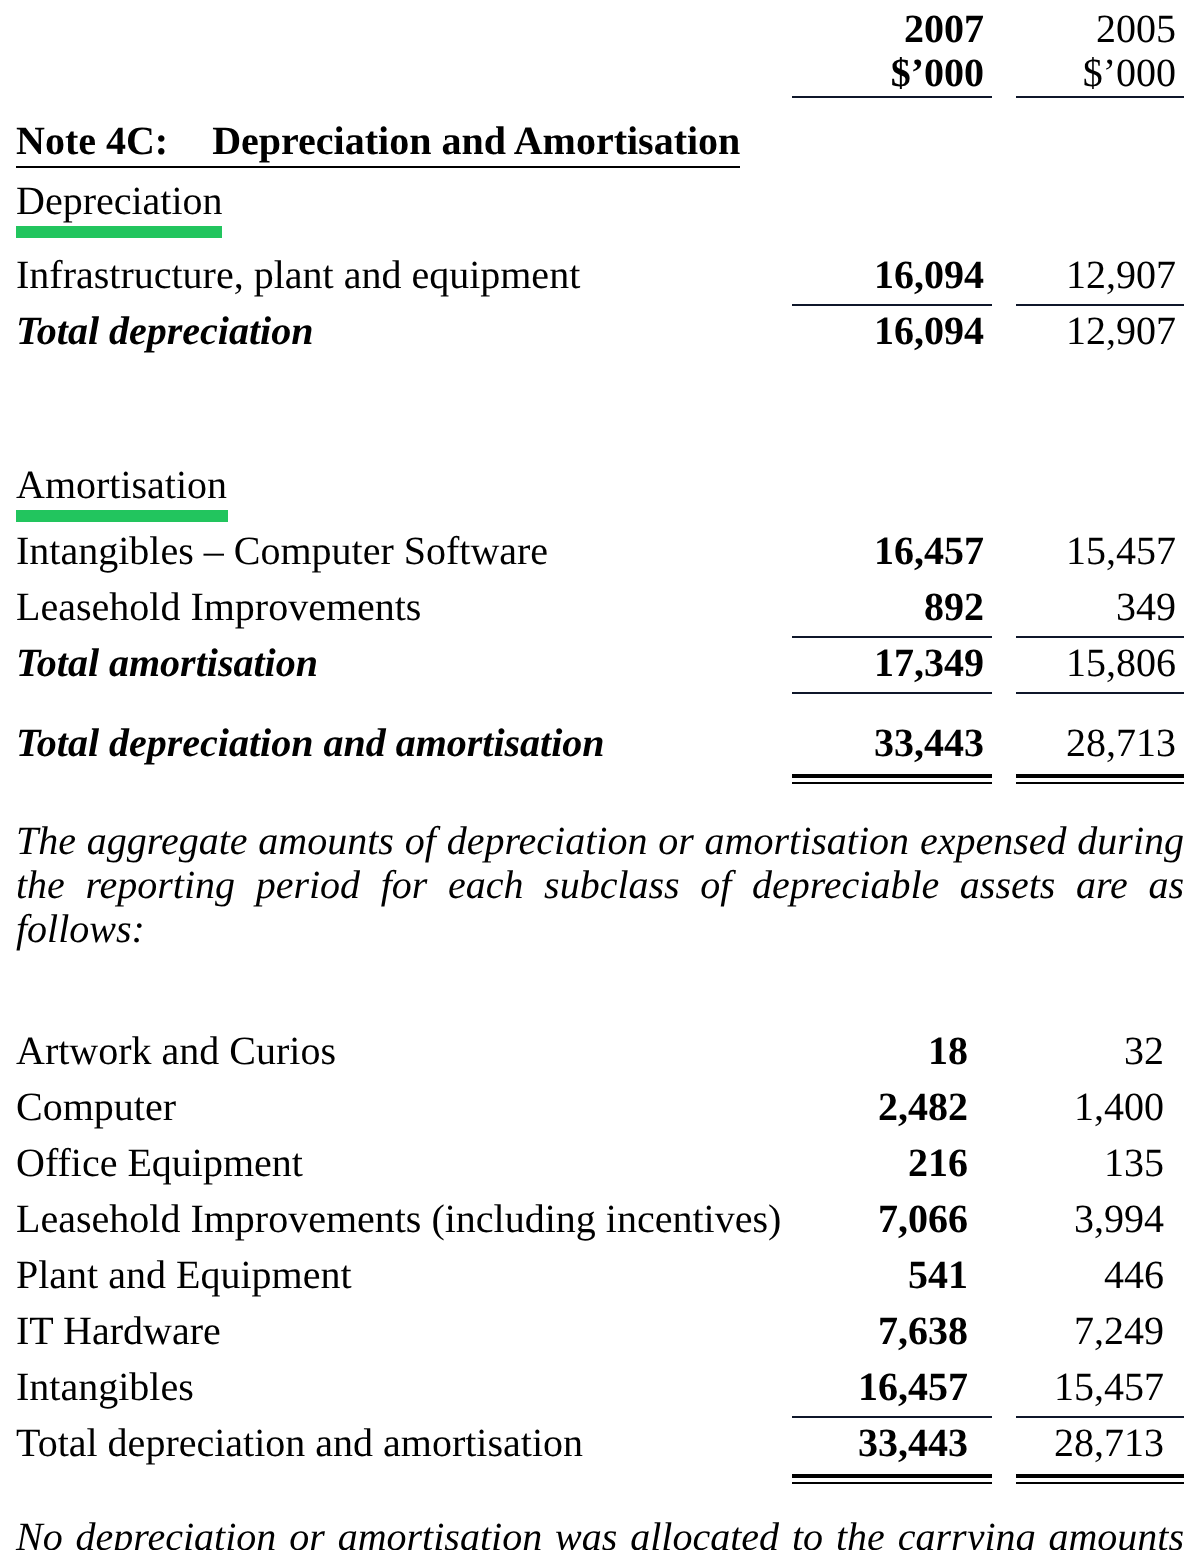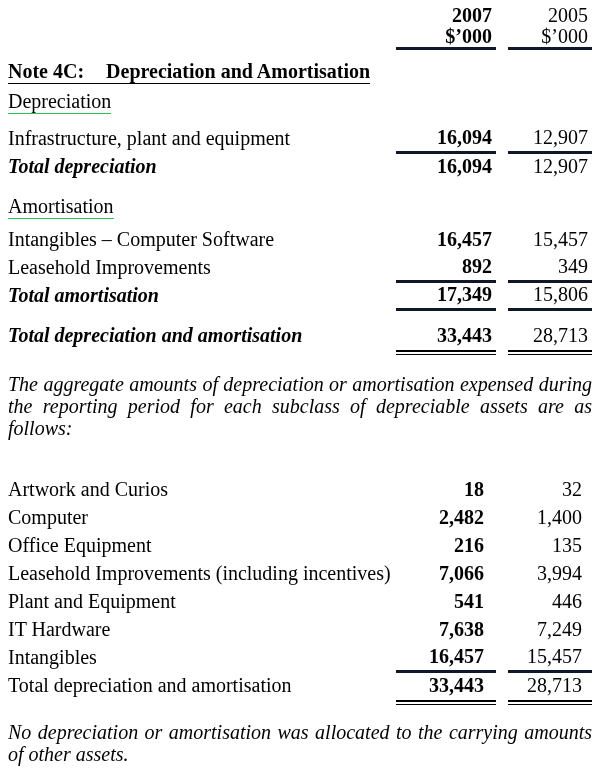--- a/index.html
+++ b/index.html
@@ -9,33 +9,33 @@
     font-size:20px; color:#000; padding:4px 8px 0 8px;
   }
   .trow { display:flex; align-items:center; height:28px; line-height:28px; }
   .hdr { height:22px; line-height:22px; }
   .lbl { flex:1 1 auto; white-space:nowrap; }
   .num { text-align:right; white-space:nowrap; }
   .c1 { width:100px; padding-right:4px; font-weight:bold; }
   .c2 { width:84px; margin-left:12px; padding-right:4px; }
   .t2 .c1 { padding-right:12px; }
   .t2 .c2 { padding-right:10px; }
-  .u1 { border-bottom:3px solid #0f172a; }
+  .u1 { border-bottom:1px solid #0f172a; }
   .u2 { position:relative; }
   .u2::after {
     content:""; position:absolute; left:0; right:0; bottom:-6px;
     height:2px; border-top:2px solid #000; border-bottom:1px solid #000;
   }
   .ti { font-weight:bold; font-style:italic; }
   .note-line { margin-top:12px; height:24px; line-height:22px; }
   .note-ul { border-bottom:1px solid #000; padding-bottom:1px;font-weight:bold; }
   .tab-gap { display:inline-block; width:22px; }
   .sec-head { margin-top:6px; height:24px; line-height:22px; }
-  .sec-head span { border-bottom:1px solid #22c55e; padding-bottom:1px; }
-  .amort-head { margin-top:15px; }
+  .sec-head span { border-bottom:6px solid #22c55e; padding-bottom:1px; }
+  .amort-head { margin-top:52px; }
   .tbl1 { margin-top:10px; }
   .gap6 { height:6px; }
   .grand1 { margin-top:12px; }
   .para { text-align:justify; line-height:22px; margin-top:24px;font-style:italic; }
   .para2 { margin-top:22px; }
   .tbl2 { margin-top:36px; }
 </style>
 </head>
 <body>
 

